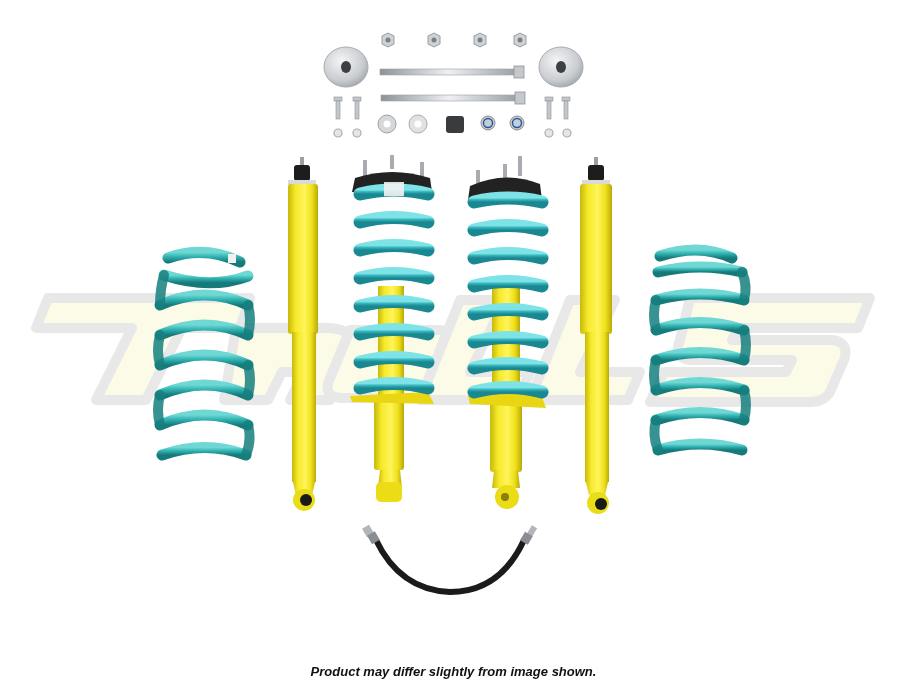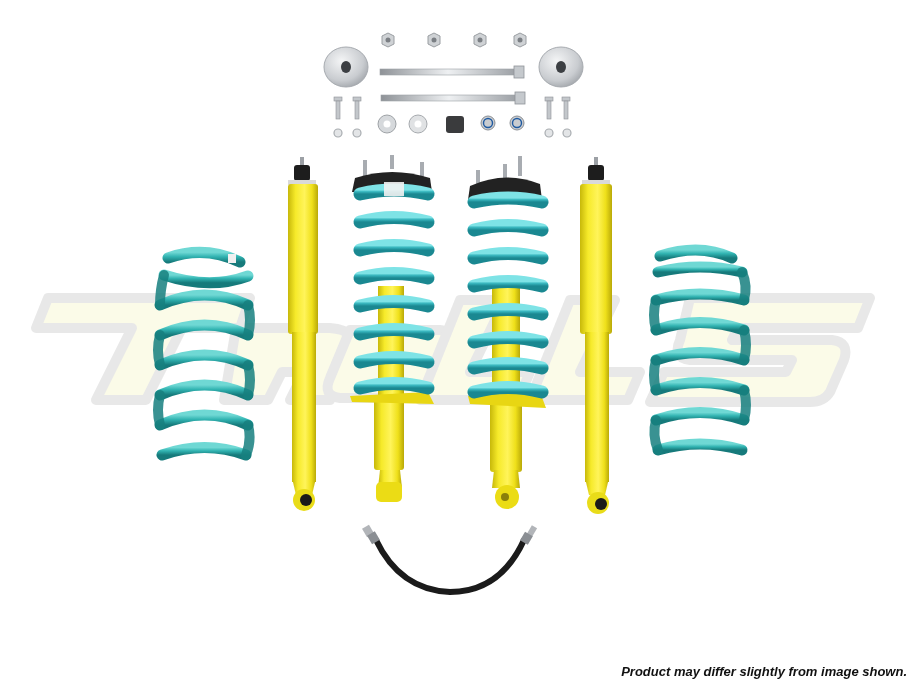--- a/index.html
+++ b/index.html
@@ -1,20 +1,20 @@
 <!DOCTYPE html>
 <html><head>
   <meta charset="utf-8">
   <style>
     html, body { margin: 0; padding: 0; background: #ffffff; }
     body { width: 907px; height: 700px; position: relative; overflow: hidden; font-family: "Liberation Sans", sans-serif; }
     .canvas { position: absolute; left: 0; top: 0; width: 907px; height: 700px; }
     .disclaimer {
       position: absolute; left: 0; width: 907px; top: 664px;
-      text-align: right; font-family: "Liberation Sans", sans-serif;
+      text-align: center; font-family: "Liberation Sans", sans-serif;
       font-weight: bold; font-style: italic; font-size: 13px; color: #111111;
     }
   </style>
 </head>
 <body>
 
 <svg class="canvas" width="907" height="700" viewBox="0 0 907 700" xmlns="http://www.w3.org/2000/svg">
   <defs>
     <linearGradient id="yellowH" x1="0" x2="1" y1="0" y2="0">
       <stop offset="0" stop-color="#c7b80a"></stop>

